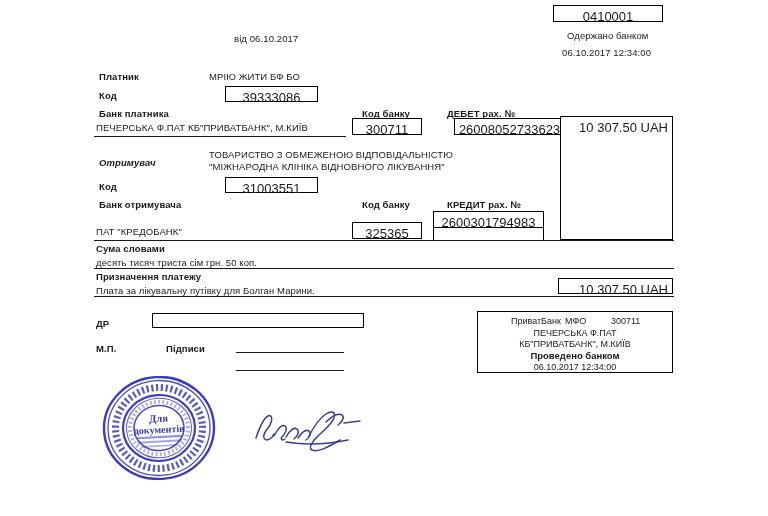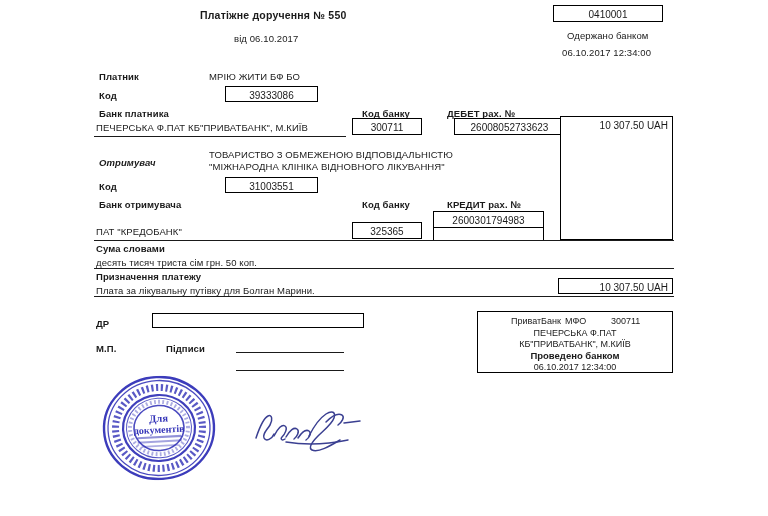--- a/index.html
+++ b/index.html
@@ -44,21 +44,21 @@
   .center { text-align: center; }
 
   
   .box {
     border: 1.6px solid #000;
     box-sizing: border-box;
     background: #fff;
   }
   .boxtext {
     position: absolute;
-    font-size: 10px;
+    font-size: 13px;
     white-space: nowrap;
   }
   .rule {
     background: #1a1a1a;
     height: 1.4px;
   }
   .sigline {
     background: #1a1a1a;
     height: 1px;
   }
@@ -82,21 +82,20 @@
     width: 120px;
     height: 70px;
   }
   .signature svg { display: block; }
 </style>
 </head>
 <body>
 
 <div class="doc">
 
-  <div class="abs title" style="left:200px; top:9px;">Платіжне доручення  № 550</div>
   <div class="abs val" style="left:234px; top:33px;">від 06.10.2017</div>
 
   <div class="abs box" style="left:553px; top:5px; width:110px; height:17px;">
     <div class="boxtext center" style="left:0; right:0; top:3px;">0410001</div>
   </div>
   <div class="abs val" style="left:567px; top:30px;">Одержано банком</div>
   <div class="abs val" style="left:562px; top:47px;">06.10.2017 12:34:00</div>
 
   <div class="abs lbl" style="left:99px; top:71px;">Платник</div>
   <div class="abs val" style="left:209px; top:71px;">МРІЮ ЖИТИ БФ БО</div>

